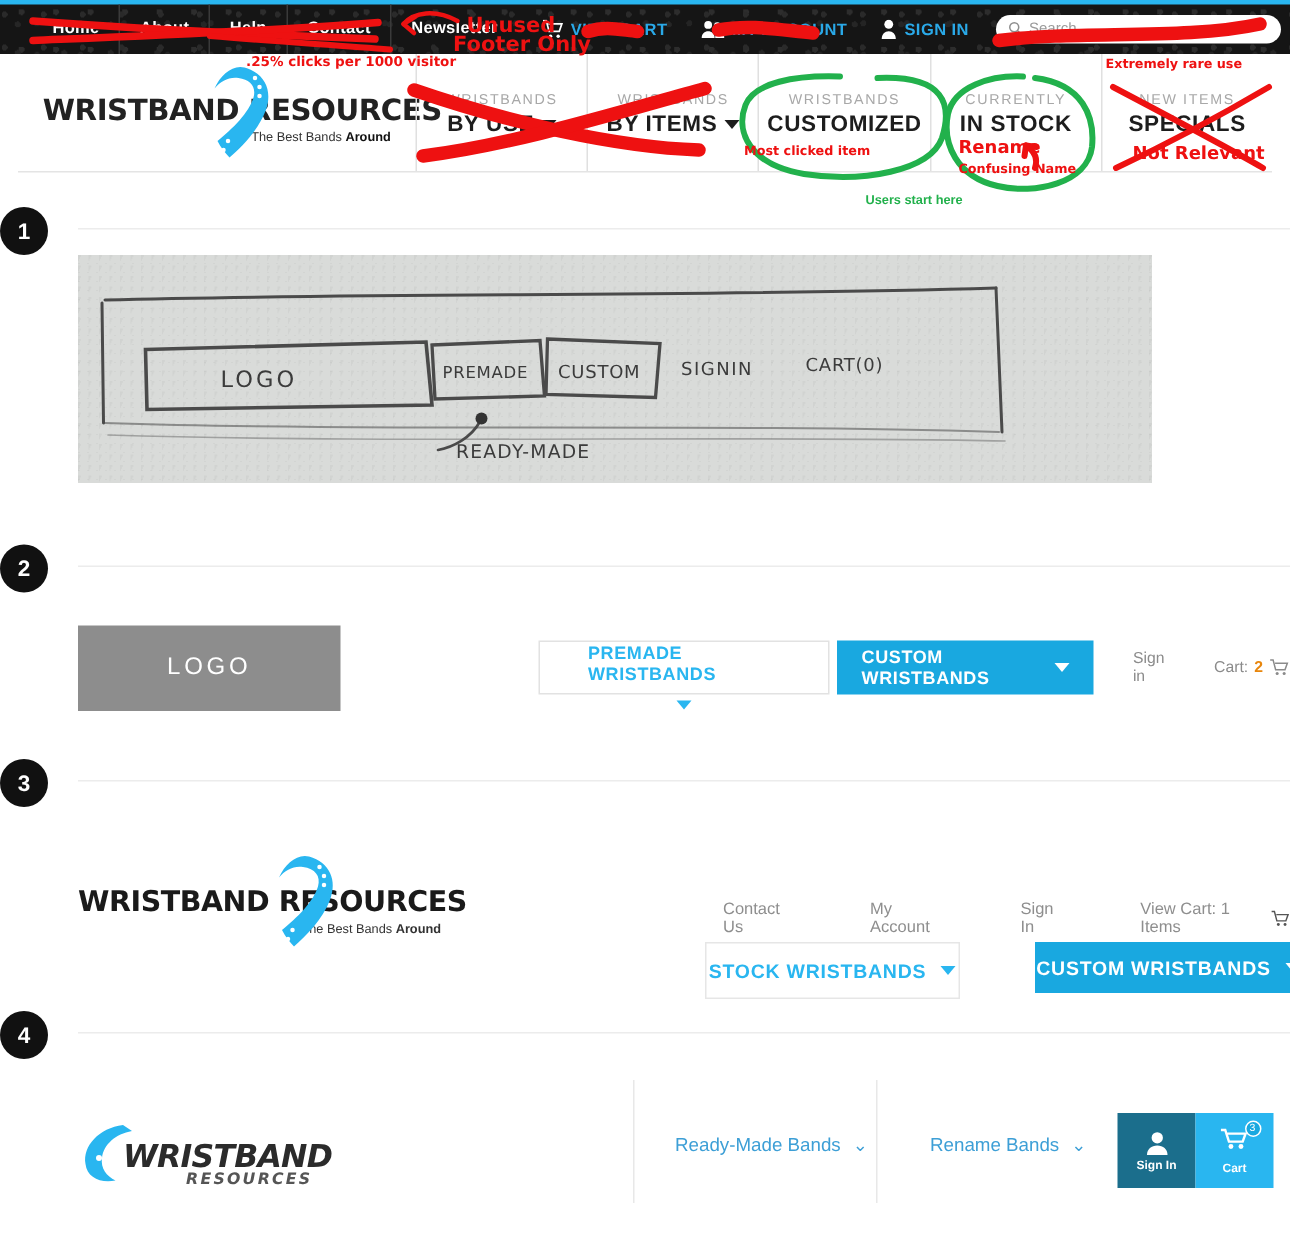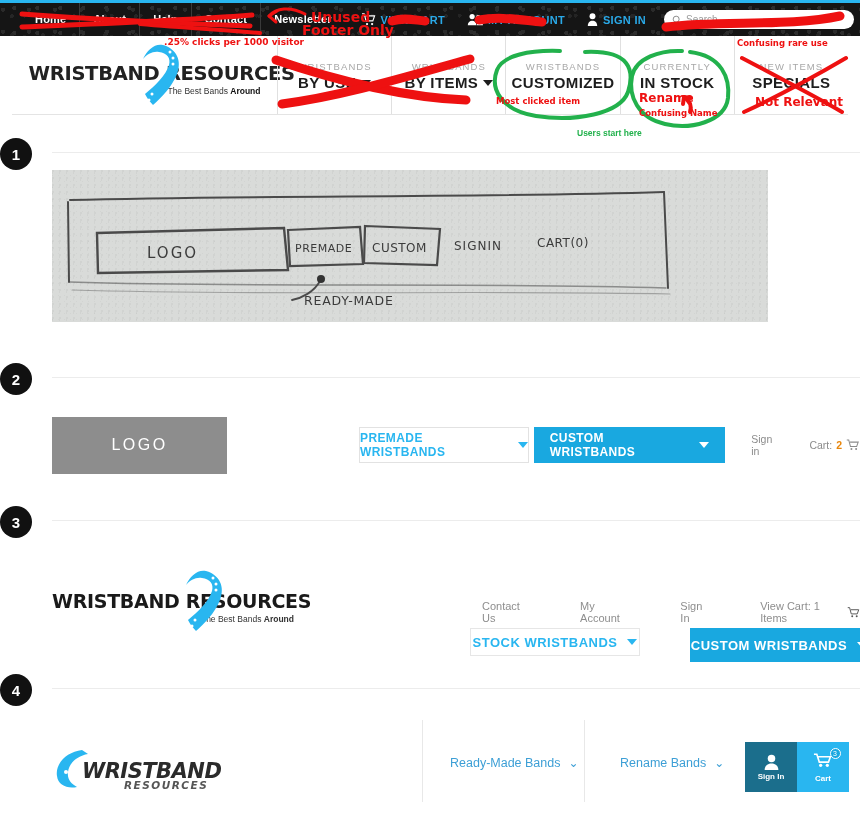--- a/index.html
+++ b/index.html
@@ -85,35 +85,35 @@
       linear-gradient(25deg, rgba(0,0,0,.03) 0 1px, transparent 1px 4px),
       #d9dbd9;
     background-size: 7px 7px, 6px 6px, 100% 100%;
   }
 
   
   .c2logo { width: 175px; height: 57px; background: #8d8d8d; color: #fff; font-size: 16px; letter-spacing: 2.5px;
             display:flex; align-items:center; justify-content:center; }
   .btn-out {
     border: 1px solid #e2e2e2; background:#fff; color: #29b6f0; font-weight: bold; font-size: 12px;
-    letter-spacing: .4px; display: flex; align-items: center; gap: 11px; padding: 0 0; height: 36px;
+    letter-spacing: .4px; display: flex; align-items: center; gap: 11px; padding: 0 32px; height: 36px; flex-direction: column;
   }
   .btn-fill {
     background: #19a8e0; color: #fff; font-weight: bold; font-size: 12px; letter-spacing: .4px;
     display: flex; align-items: center; gap: 11px; padding: 0 16px; height: 36px;
   }
   .caret-sm-blue { width:0;height:0;border-left:5px solid transparent;border-right:5px solid transparent;border-top:6px solid #29b6f0; }
   .caret-sm-white { width:0;height:0;border-left:5px solid transparent;border-right:5px solid transparent;border-top:6px solid #fff; }
   .minitext { font-size: 10.5px; color: #8b8b8b; }
   .cartnum { color: #e8860c; font-weight: bold; }
 
   
   .c3link { font-size: 11px; color: #8e8e8e; }
   .btn3-out { border:1px solid #e6e6e6; background:#fff; color:#29b6f0; font-weight:bold; font-size:13px; letter-spacing:.5px;
-              display:flex; align-items:center; justify-content:center; gap:10px; height:28px; width:170px; }
+              display:flex; align-items:center; justify-content:center; gap:10px; height:38px; width:170px; }
   .btn3-fill { background:#19a8e0; color:#fff; font-weight:bold; font-size:13px; letter-spacing:.5px;
                display:flex; align-items:center; justify-content:center; gap:10px; height:34px; width:178px; }
   .brand3 { position: relative; width: 290px; height: 62px; }
   .brand3 .b1 { position:absolute; left:0; top:20px; font-size:19px; font-weight:bold; color:#1a1a1a; letter-spacing:-.3px; white-space:nowrap; font-family:"DejaVu Sans", sans-serif;}
   .brand3 .b2 { position:absolute; right:48px; top:44px; font-size:8.5px; color:#333; white-space:nowrap; }
 
   
   .c4link { font-size: 12.5px; color: #3d9fd6; display:flex; align-items:center; gap:8px; }
   .caret-thin { font-size: 12px; color:#3d9fd6; }
   .c4divider { width:1px; background:#e8e8e8; }
@@ -252,21 +252,21 @@
       <path d="M684 97 C690 101 692 106 690 112" stroke="#ee1111" stroke-width="4" fill="none" stroke-linecap="round"></path>
       <path d="M684 97 l-1 7 M684 97 l7 1" stroke="#ee1111" stroke-width="4" fill="none" stroke-linecap="round"></path>
     </svg>
 
     <div class="redtxt" style="left:311px; top:9px;">Unused</div>
     <div class="redtxt" style="left:302px; top:22px;">Footer Only</div>
     <div class="redtxt" style="left:164px; top:37px; font-size:9px;">.25% clicks per 1000 visitor</div>
     <div class="redtxt" style="left:496px; top:96px; font-size:8.5px;">Most clicked item</div>
     <div class="redtxt" style="left:639px; top:91px; font-size:12px;">Rename</div>
     <div class="redtxt" style="left:639px; top:108px; font-size:8.5px;">Confusing Name</div>
-    <div class="redtxt" style="left:737px; top:38px; font-size:8.5px;">Confusing rare use</div>
+    <div class="redtxt" style="left:737px; top:38px; font-size:8.5px;">Extremely rare use</div>
     <div class="redtxt" style="left:755px; top:95px; font-size:12px;">Not Relevant</div>
     <div style="position:absolute; left:577px; top:128px; color:#22b14c; font-size:8.5px; font-weight:bold;">Users start here</div>
   </div>
 
   <div class="section" style="top:138px; height:210px;">
     <div class="secrule"></div>
     <div class="secnum">1</div>
     <div class="secbody">
       <div class="sketch">
         <svg width="716" height="152" viewBox="0 0 716 152">

